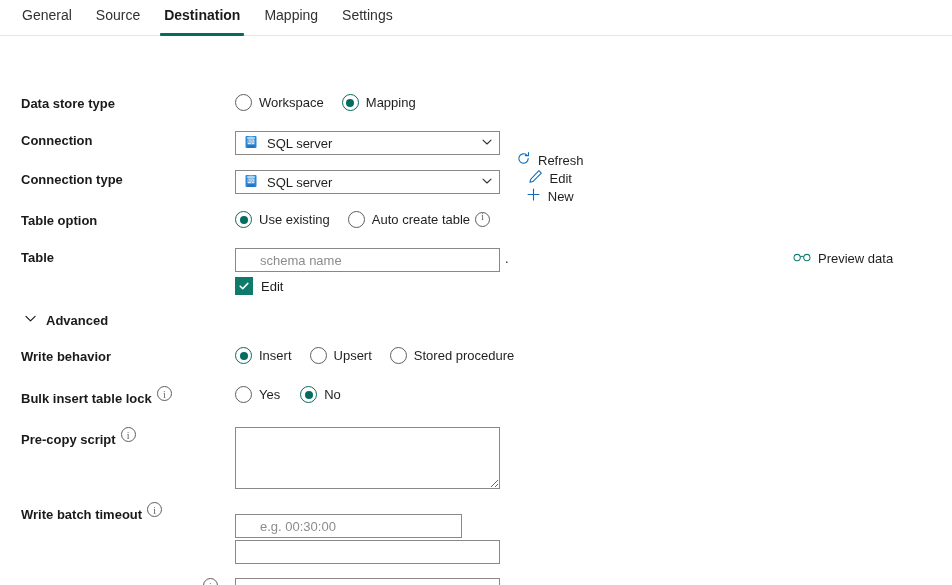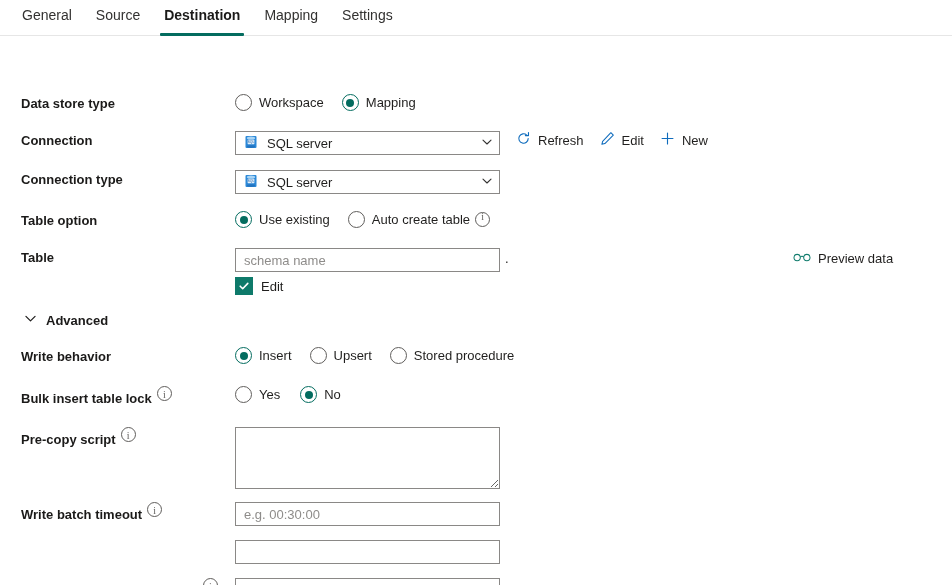--- a/index.html
+++ b/index.html
@@ -184,21 +184,21 @@
 
   
   .tinput {
     height: 24px;
     border: 1px solid #8a8886;
     box-sizing: border-box;
     background: #fff;
     font-family: "Liberation Sans", sans-serif;
     font-size: 13px;
     color: #201f1e;
-    padding: 0 8px;
+    padding: 0 24px;
     outline: none;
   }
   .tinput::placeholder { color: #8e8c8a; opacity: 1; }
   textarea.tinput {
     height: 62px;
     padding: 4px 8px;
     resize: vertical;
     line-height: 16px;
   }
 
@@ -277,21 +277,21 @@
           </svg>
         </span>
         <span class="dtext">SQL server</span>
         <span class="chevron">
           <svg width="12" height="12" viewBox="0 0 12 12">
               <path d="M2 4.2 L6 8 L10 4.2" stroke="#323130" stroke-width="1.1" fill="none" stroke-linecap="round" stroke-linejoin="round"></path>
             </svg>
         </span>
       </div>
     </div>
-    <div class="cmds" style="position:absolute; left:516px; top:0;">
+    <div class="cmds" style="position:absolute; left:516px; top:20px;flex-direction:column;">
       <div class="cmd">
         <span class="ci">
           <svg width="15" height="15" viewBox="0 0 16 16">
             <path d="M13 8a5 5 0 1 1-1.6-3.66" stroke="#0f6cbd" stroke-width="1.2" fill="none" stroke-linecap="round"></path>
             <path d="M13.3 1.6 L13.3 4.9 L10 4.9" stroke="#0f6cbd" stroke-width="1.2" fill="none" stroke-linecap="round" stroke-linejoin="round"></path>
           </svg>
         </span>
         <span>Refresh</span>
       </div>
       <div class="cmd">
@@ -425,21 +425,21 @@
     <div class="label">
       <span>Pre-copy script</span><span class="info"></span>
     </div>
     <textarea class="tinput" style="position: absolute; left: 235px; top: 0px; width: 265px;" placeholder=""></textarea>
   </div>
 
   <div class="row" style="top:466px;">
     <div class="label">
       <span>Write batch timeout</span><span class="info"></span>
     </div>
-    <input class="tinput" style="position: absolute; left: 235px; top: 0px; width: 265px;" value="" placeholder="e.g. 00:30:00">
+    <input class="tinput" style="position: absolute; left: 235px; top: 12px; width: 227px;" value="" placeholder="e.g. 00:30:00">
   </div>
 
   <div class="row" style="top:504px;">
     <input class="tinput" style="position: absolute; left: 235px; top: 0px; width: 265px;" value="" placeholder="">
   </div>
 
   <div class="row" style="top:542px;">
     <div class="label">
       <span>Max concurrent connections</span><span class="info"></span>
     </div>

